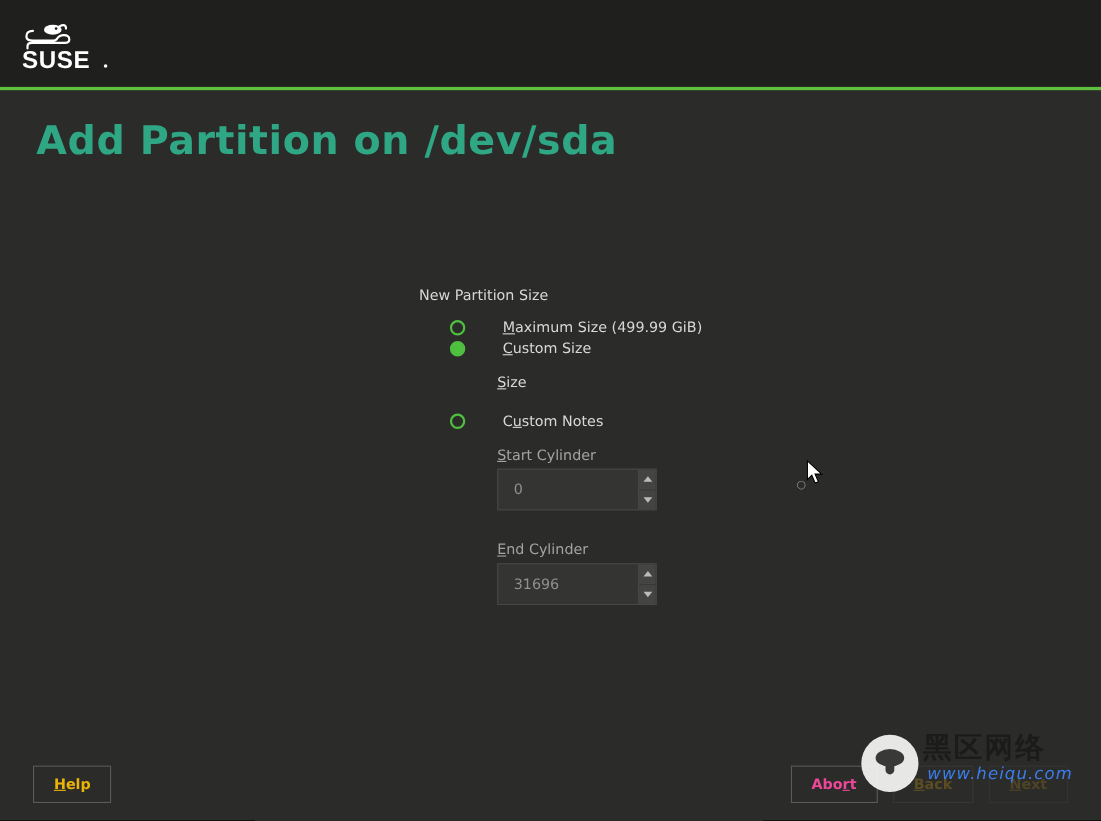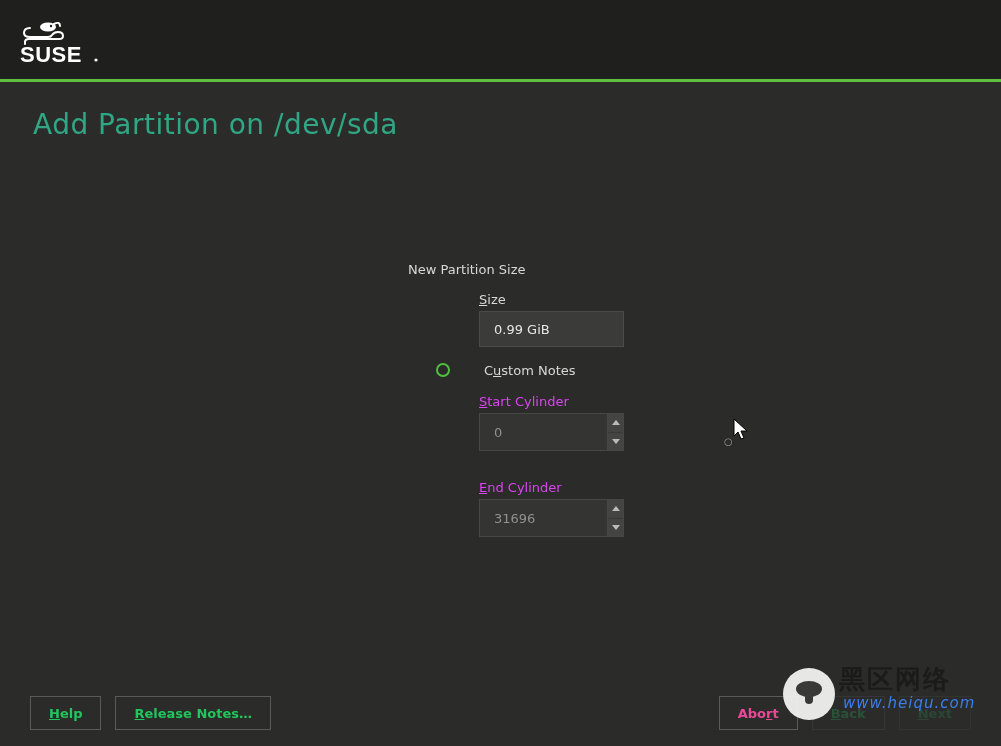--- a/index.html
+++ b/index.html
@@ -1,44 +1,44 @@
 <!DOCTYPE html>
 <html><head>
 <meta charset="utf-8">
 <style>
   * { margin:0; padding:0; box-sizing:border-box; }
   html,body { width:1001px; height:746px; background:#000; font-family:"DejaVu Sans","Liberation Sans",Arial,sans-serif; overflow:hidden; }
   .app { width:1001px; height:746px; background:#2b2b2a; position:relative; }
   .header { height:82px; background:#1f1f1e; border-bottom:3px solid #5fbf3f; position:relative; }
   .logo { position:absolute; left:20px; top:18px; width:120px; }
   .logo svg { display:block; }
-  .title { position:absolute; left:33px; top:108px; font-size:28px; font-weight:400; color:#2fa784; letter-spacing:0.5px; }
-  .form { position:absolute; left:408px; top:262px; color:#d8d8d6; font-size:13px; }
+  .title { position:absolute; left:33px; top:108px; font-size:36px; font-weight:700; color:#2fa784; letter-spacing:0.5px; }
+  .form { position:absolute; left:381px; top:262px; color:#d8d8d6; font-size:13px; }
   .group-label { color:#d8d8d6; margin-bottom:12px; }
   .radio-row { display:flex; align-items:center; margin-bottom:4px; padding-left:28px; position:relative; height:18px; }
   .radio-row .radio { position:absolute; left:28px; }
   .radio-row .rlabel { margin-left:48px; color:#d8d8d6; }
   .radio-row.options-offset { margin-bottom:1px; }
   .radio-circle { width:14px; height:14px; border:2px solid #4fbf3f; border-radius:50%; display:inline-block; position:relative; top:2px; }
   .radio-circle.selected { background:#4fbf3f; }
   .under-label { margin-left:71px; color:#d8d8d6; margin-top:15px; margin-bottom:4px; font-size:13px; }
-  .under-label.disabled { color:#d946ef; }
+  .under-label.disabled { color:#a3a3a3; }
   .text-input { margin-left:71px; width:145px; height:36px; background:#3b3b3a; border:1px solid #4a4a48; color:#e6e6e4; font-size:13px; padding:0 14px; display:flex; align-items:center; }
   .spin-wrap { margin-left:71px; width:145px; height:38px; background:#353534; border:1px solid #4a4a48; position:relative; display:flex; align-items:center; }
   .spin-wrap.disabled { opacity:0.92; }
   .spin-val { color:#e6e6e4; font-size:13px; padding:0 14px; flex:1; }
   .spin-val.disabled { color:#9a9a98; }
   .spin-btns { width:16px; height:100%; display:flex; flex-direction:column; border-left:1px solid #4a4a48; }
   .spin-btn { flex:1; background:#474746; display:flex; align-items:center; justify-content:center; cursor:pointer; }
   .spin-btn:first-child { border-bottom:1px solid #3a3a39; }
   .arrow-up { width:0; height:0; border-left:4px solid transparent; border-right:4px solid transparent; border-bottom:5px solid #c8c8c6; }
   .arrow-down { width:0; height:0; border-left:4px solid transparent; border-right:4px solid transparent; border-top:5px solid #c8c8c6; }
   .gap-14 { height:14px; }
   .bottom-bar { position:absolute; left:0; right:0; bottom:0; height:66px; display:flex; align-items:center; padding:0 30px; }
-  .btn { height:34px; background:transparent; border:1px solid #5a5a58; color:#22c55e; font-size:13px; padding:0 18px; display:inline-flex; align-items:center; justify-content:center; cursor:pointer; }
+  .btn { height:34px; background:transparent; border:1px solid #5a5a58; color:#eab308; font-size:13px; padding:0 18px; display:inline-flex; align-items:center; justify-content:center; cursor:pointer; }
   .btn.ghost { border:1px solid #5a5a58; }
   .btn.abort { color:#ec4899; font-weight:bold; }
   .btn + .btn { margin-left:14px; }
   .spacer { flex:1; }
   .cursor { position:absolute; left:733px; top:418px; pointer-events:none; }
   .cursor svg { display:block; }
   .tiny-o { position:absolute; left:724px; top:436px; font-size:10px; color:#9a9a98; }
   .watermark { position:absolute; right:18px; bottom:18px; width:200px; height:70px; pointer-events:none; opacity:0.95; }
   .watermark .mushroom { position:absolute; left:0; top:10px; width:52px; height:52px; border-radius:50%; background:#f2f2f0; display:flex; align-items:center; justify-content:center; }
   .watermark .txt1 { position:absolute; left:56px; top:4px; font-size:26px; font-weight:700; font-family:"SimHei","Microsoft YaHei",sans-serif; color:#1b1b1a; letter-spacing:2px; }
@@ -66,26 +66,31 @@
     </div>
   </div>
 
   <div class="title">
     <span>Add Partition on </span><span>/dev/sda</span>
   </div>
 
   <div class="form">
     <div class="group-label">New Partition Size</div>
 
+    <div class="radio-row options-offset">
+      <span class="radio radio-circle"></span>
+      <span class="rlabel"><span class="ul">M</span><span>aximum Size (499.99 GiB)</span></span>
+    </div>
 
+    <div class="radio-row options-offset">
+      <span class="radio radio-circle selected"></span>
+      <span class="rlabel"><span class="ul">C</span><span>ustom Size</span></span>
+    </div>
 
     <div class="under-label"><span class="ul">S</span><span>ize</span></div>
-    <div class="text-input">
-        <span>0.99 GiB</span>
-      </div>
 
     <div class="gap-14"></div>
 
     <div class="radio-row">
       <span class="radio radio-circle"></span>
       <span class="rlabel"><span>C</span><span class="ul">u</span><span>stom Notes</span></span>
     </div>
 
     <div class="under-label disabled"><span class="ul">S</span><span>tart Cylinder</span></div>
     <div class="spin-wrap disabled">
@@ -120,23 +125,20 @@
   <div class="cursor">
     <svg width="18" height="24" viewBox="0 0 18 24">
         <path d="M1 1 L1 18 L5 14 L8 21 L11 20 L8 13 L14 13 Z" fill="#ffffff" stroke="#000" stroke-width="1"></path>
       </svg>
   </div>
 
   <div class="bottom-bar">
     <div class="btn ghost bold">
         <span><span class="ul">H</span><span>elp</span></span>
       </div>
-    <div class="btn ghost bold">
-        <span><span class="ul">R</span><span>elease Notes…</span></span>
-      </div>
     <div class="spacer"></div>
     <div class="btn abort">
         <span><span>Abo</span><span class="ul">r</span><span>t</span></span>
       </div>
     <div class="btn ghost bold" style="opacity:0.25">
         <span><span class="ul">B</span><span>ack</span></span>
       </div>
     <div class="btn ghost bold" style="opacity:0.18">
         <span><span class="ul">N</span><span>ext</span></span>
       </div>

